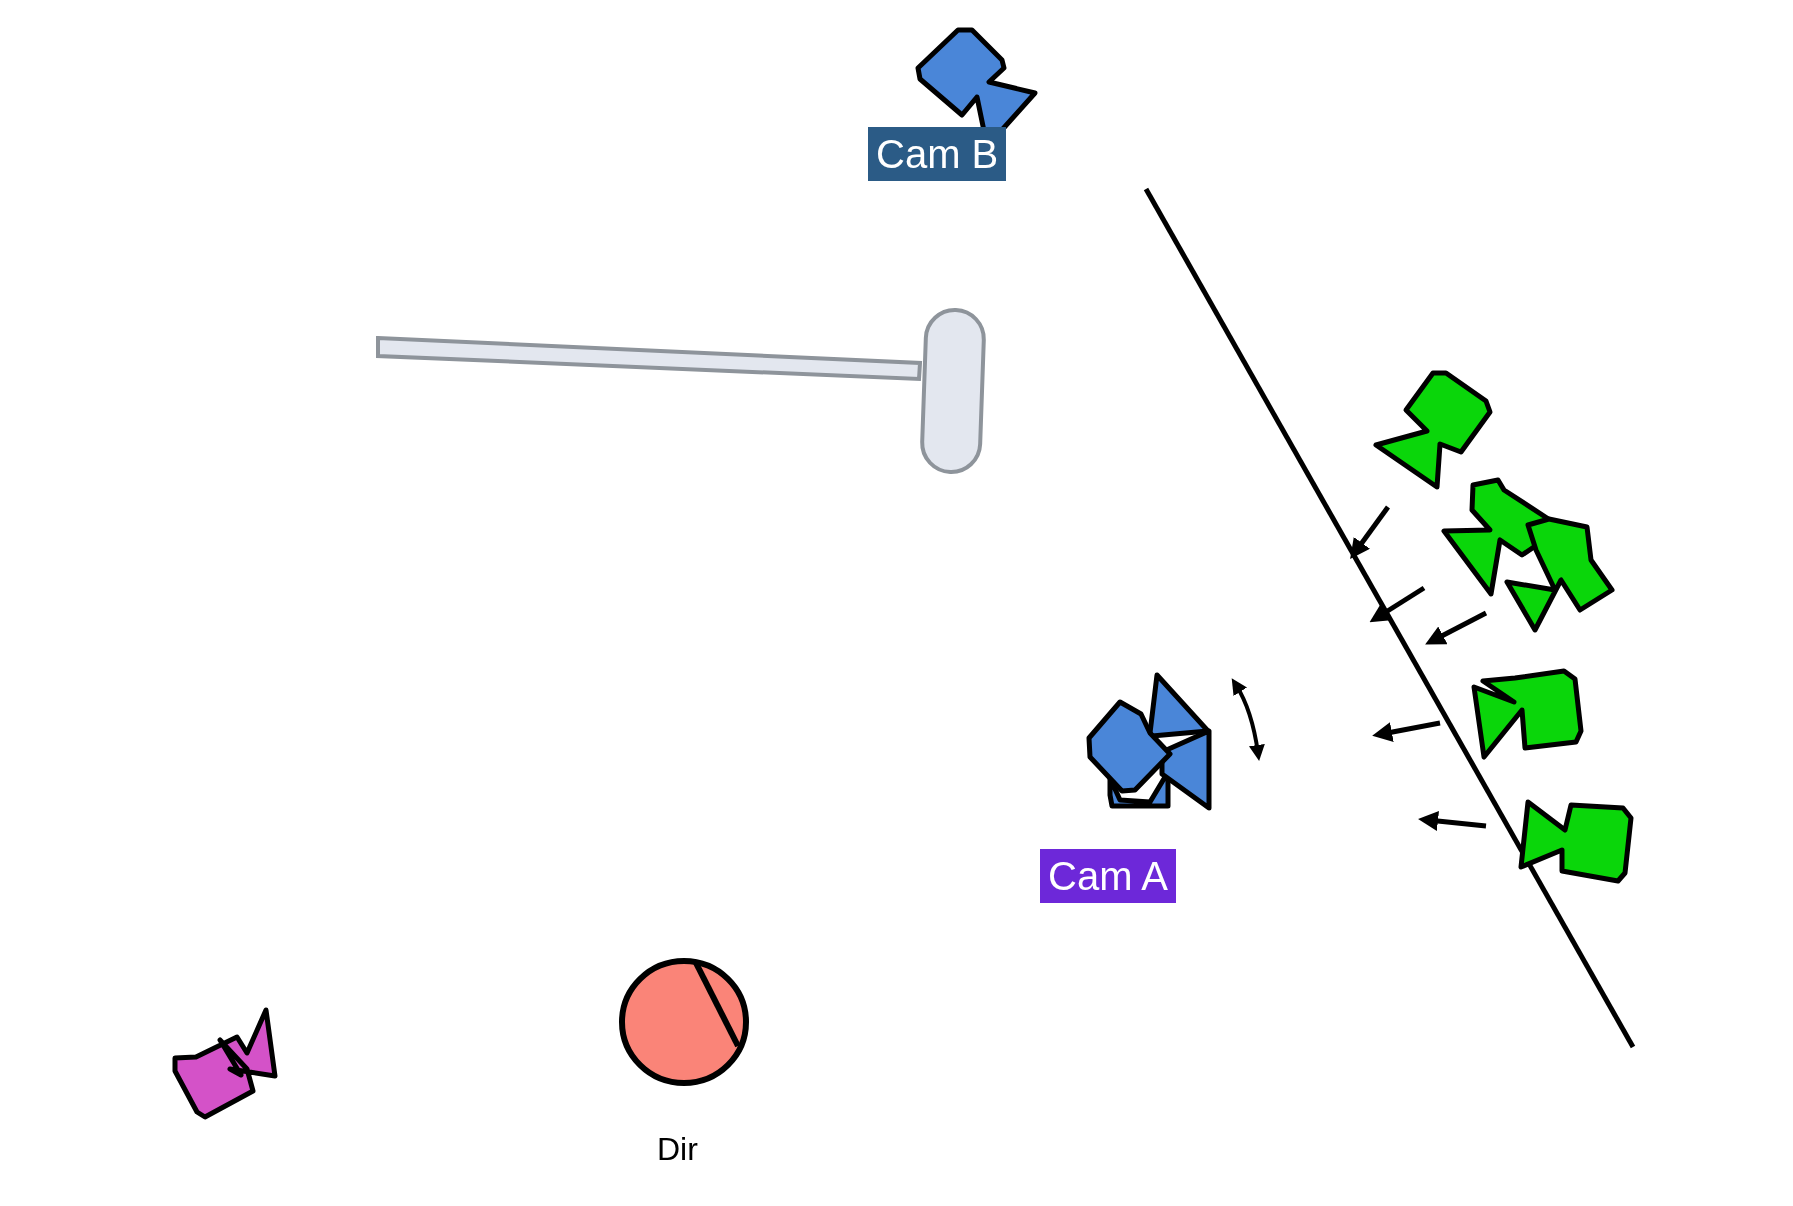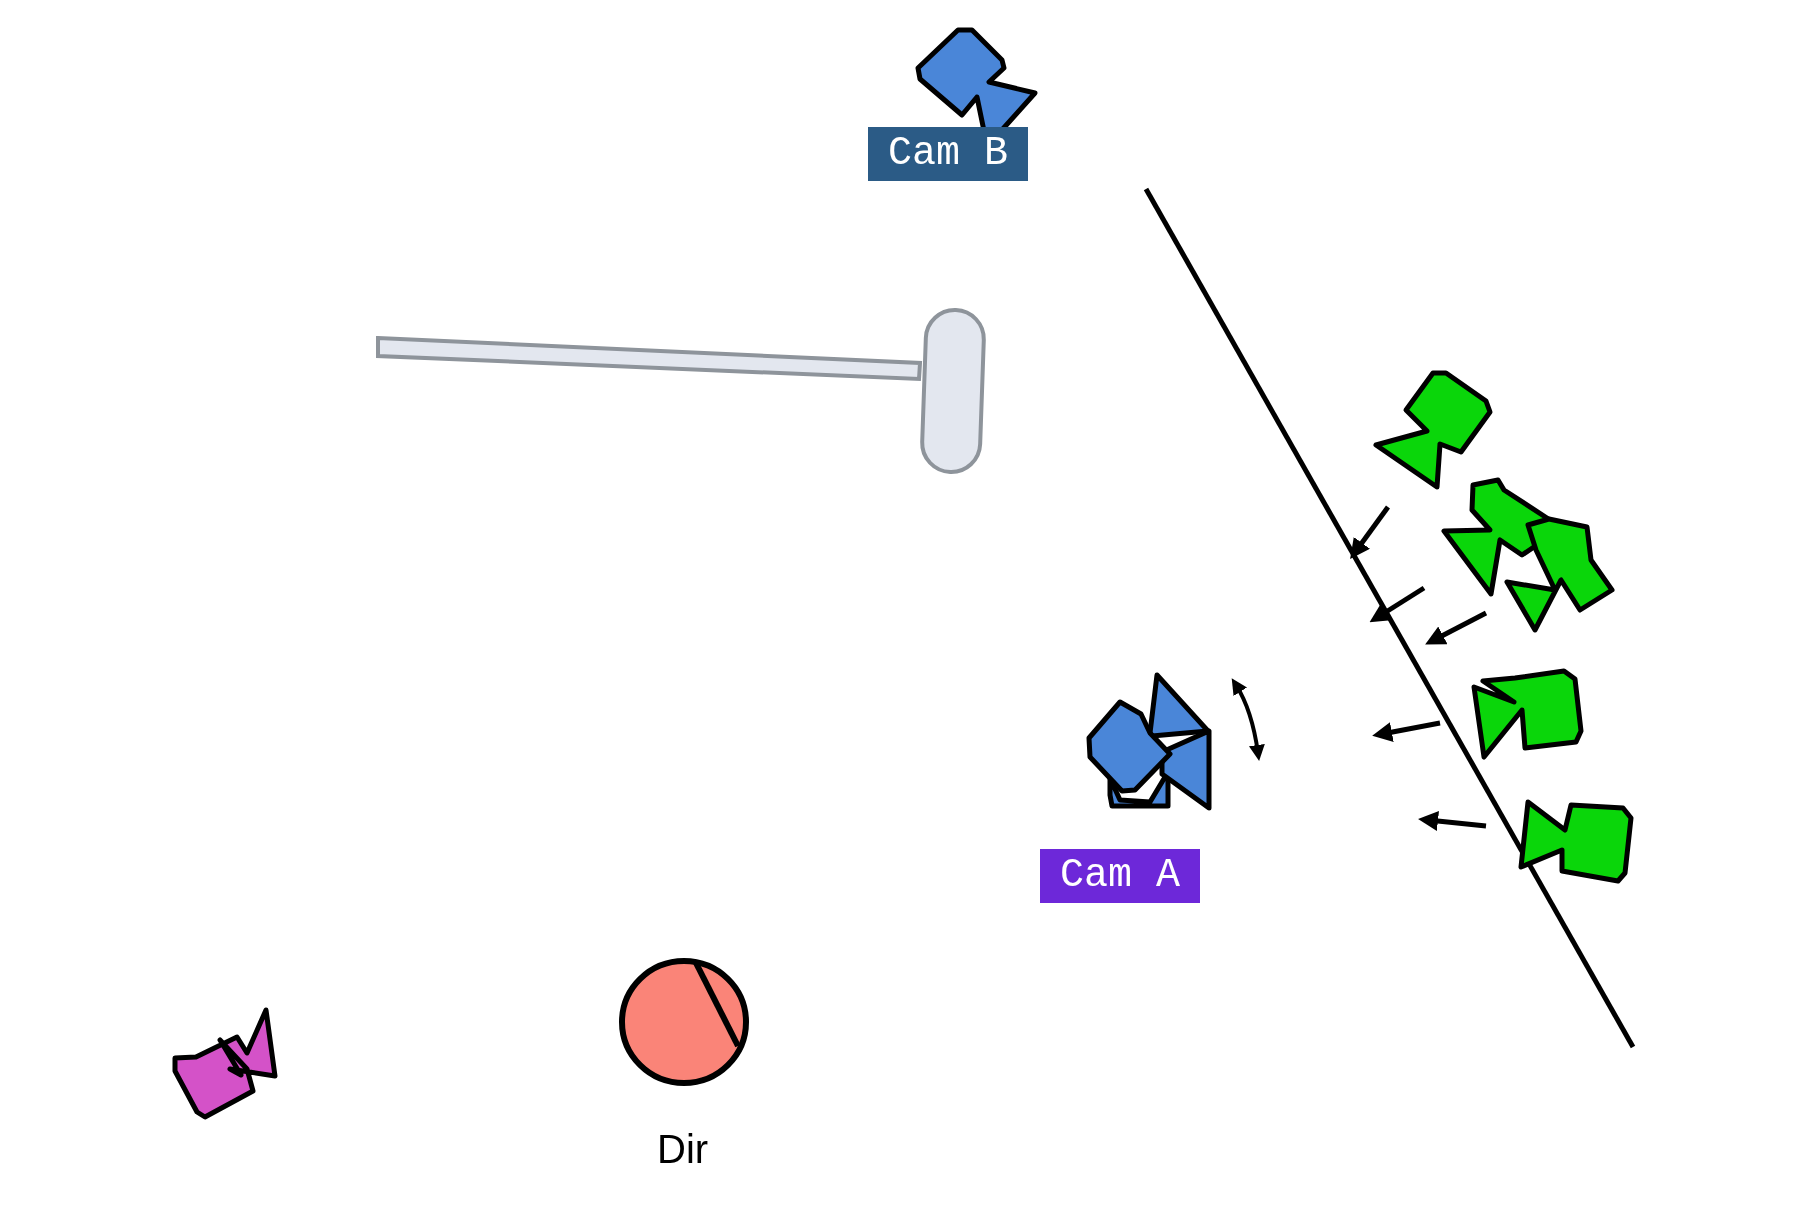--- a/index.html
+++ b/index.html
@@ -1,19 +1,19 @@
 <!DOCTYPE html>
 <html><head>
   <meta charset="utf-8">
   <style>
     html, body { margin: 0; padding: 0; background: #ffffff; }
     body { width: 1793px; height: 1206px; position: relative; overflow: hidden; font-family: "Liberation Sans", sans-serif; }
     #stage { position: absolute; left: 0; top: 0; width: 1793px; height: 1206px; }
-    .cam-label { position: absolute; background: #2b5b86; color: #ffffff; font-size: 40px; line-height: 54px; padding: 0 20px; white-space: nowrap; font-family: Liberation Mono, monospace; }
-    .plain-label { position: absolute; color: #000000; font-size: 40px; line-height: 48px; font-family: "Liberation Sans", sans-serif; white-space: nowrap; }
+    .cam-label { position: absolute; background: #2b5b86; color: #ffffff; font-size: 40px; line-height: 54px; padding: 0 8px; white-space: nowrap; font-family: Liberation Sans, sans-serif; }
+    .plain-label { position: absolute; color: #000000; font-size: 32px; line-height: 48px; font-family: "Liberation Sans", sans-serif; white-space: nowrap; }
   </style>
 </head>
 <body style="background: rgb(255, 255, 255);">
 
 <div id="stage">
   <svg id="svg" width="1793" height="1206" viewBox="0 0 1793 1206" xmlns="http://www.w3.org/2000/svg">
     <defs>
       <marker id="ah" viewBox="0 0 10 10" refX="5" refY="5" markerWidth="4" markerHeight="4" orient="auto-start-reverse">
         <path d="M0,0 L10,5 L0,10 z" fill="#000"></path>
       </marker>

